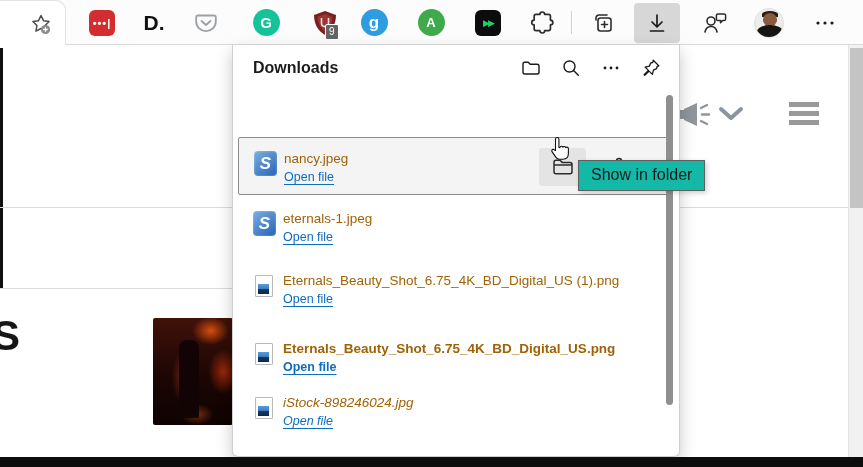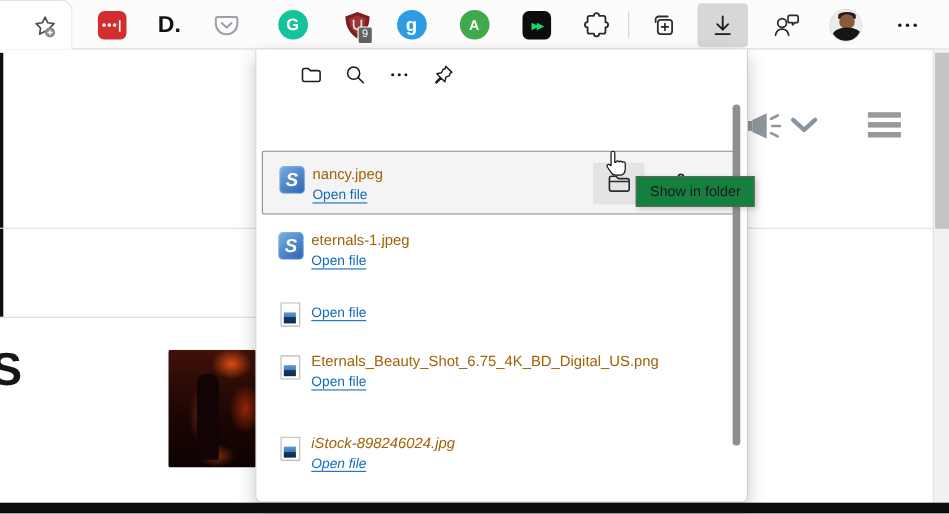--- a/index.html
+++ b/index.html
@@ -58,21 +58,21 @@
   .fname { font-size:13.5px; color:#a16207; white-space:nowrap; }
   .fopen { display:inline-block; margin-top:4px; font-size:12.5px; color:#0f6cbd; text-decoration:underline; text-underline-offset:3px; cursor:pointer; }
   .row-actions { position:absolute; right:28px; top:10px; display:flex; align-items:center; }
   .act-btn { width:47px; height:38px; border-radius:3px; display:flex; align-items:center; justify-content:center; cursor:pointer; }
   .act-btn.folder { background:#e4e4e4; }
   .act-btn.trash { margin-left:13px; width:40px; }
   .panel-scroll { position:absolute; right:5px; top:48px; width:8px; height:360px; }
   .panel-scroll .pthumb { position:absolute; left:0; top:2px; width:7px; height:310px; background:#8f8f8f; border-radius:4px; }
 
   
-  .tooltip { position:absolute; left:578px; top:160px; z-index:30; background:#15803d; border:1px solid #5f5f5f; padding:5px 12px 6px; font-size:13px; color:#1b1b1b; white-space:nowrap; box-shadow:2px 2px 5px rgba(0,0,0,.18); }
+  .tooltip { position:absolute; left:578px; top:160px; z-index:30; background:#14b8a6; border:1px solid #5f5f5f; padding:5px 12px 6px; font-size:16px; color:#1b1b1b; white-space:nowrap; box-shadow:2px 2px 5px rgba(0,0,0,.18); }
   .cursor { position:absolute; left:549px; top:136px; z-index:40; }
 
   svg { display:block; }
 </style>
 </head>
 <body>
 
 <div class="screen">
 
   <div class="toolbar">
@@ -210,20 +210,21 @@
       <div></div>
   </div>
 
   <div class="pg-scrollbar">
     <div class="thumb"></div>
   </div>
   <div class="pg-bottombar"></div>
 
   <div class="panel">
     <div class="panel-header">
+      <div class="panel-title">Downloads</div>
       <div class="ph-icon">
         <svg width="20" height="20" viewBox="0 0 20 20">
           <path d="M2 6 c0-1 .8-1.8 1.8-1.8 h3.4 l2 2 h7 c1 0 1.8.8 1.8 1.8 v6.2 c0 1-.8 1.8-1.8 1.8 H3.8 c-1 0-1.8-.8-1.8-1.8 z" fill="none" stroke="#1b1b1b" stroke-width="1.4" stroke-linejoin="round"></path>
         </svg>
       </div>
       <div class="ph-icon">
         <svg width="20" height="20" viewBox="0 0 20 20">
           <circle cx="8.5" cy="8.5" r="5.5" fill="none" stroke="#1b1b1b" stroke-width="1.4"></circle>
           <path d="M12.8 12.8 l4.5 4.5" stroke="#1b1b1b" stroke-width="1.4" stroke-linecap="round"></path>
         </svg>
@@ -278,25 +279,26 @@
     </div>
 
   </div>
         <div class="row" style="top: 170px;">
     <span class="ficon">
             <div class="img-file">
               <div class="thumb"></div>
             </div>
           </span>
     <div class="ftxt">
-      <a class="fopen">Open file</a>
-    </div>
-
-  </div>
-        <div class="row" style="top: 218px;">
+      <div class="fname">Eternals_Beauty_Shot_6.75_4K_BD_Digital_US (1).png</div>
+      <a class="fopen">Open file</a>
+    </div>
+
+  </div>
+        <div class="row" style="top: 238px; font-weight: bold;">
     <span class="ficon">
             <div class="img-file">
               <div class="thumb"></div>
             </div>
           </span>
     <div class="ftxt">
       <div class="fname">Eternals_Beauty_Shot_6.75_4K_BD_Digital_US.png</div>
       <a class="fopen">Open file</a>
     </div>
 

